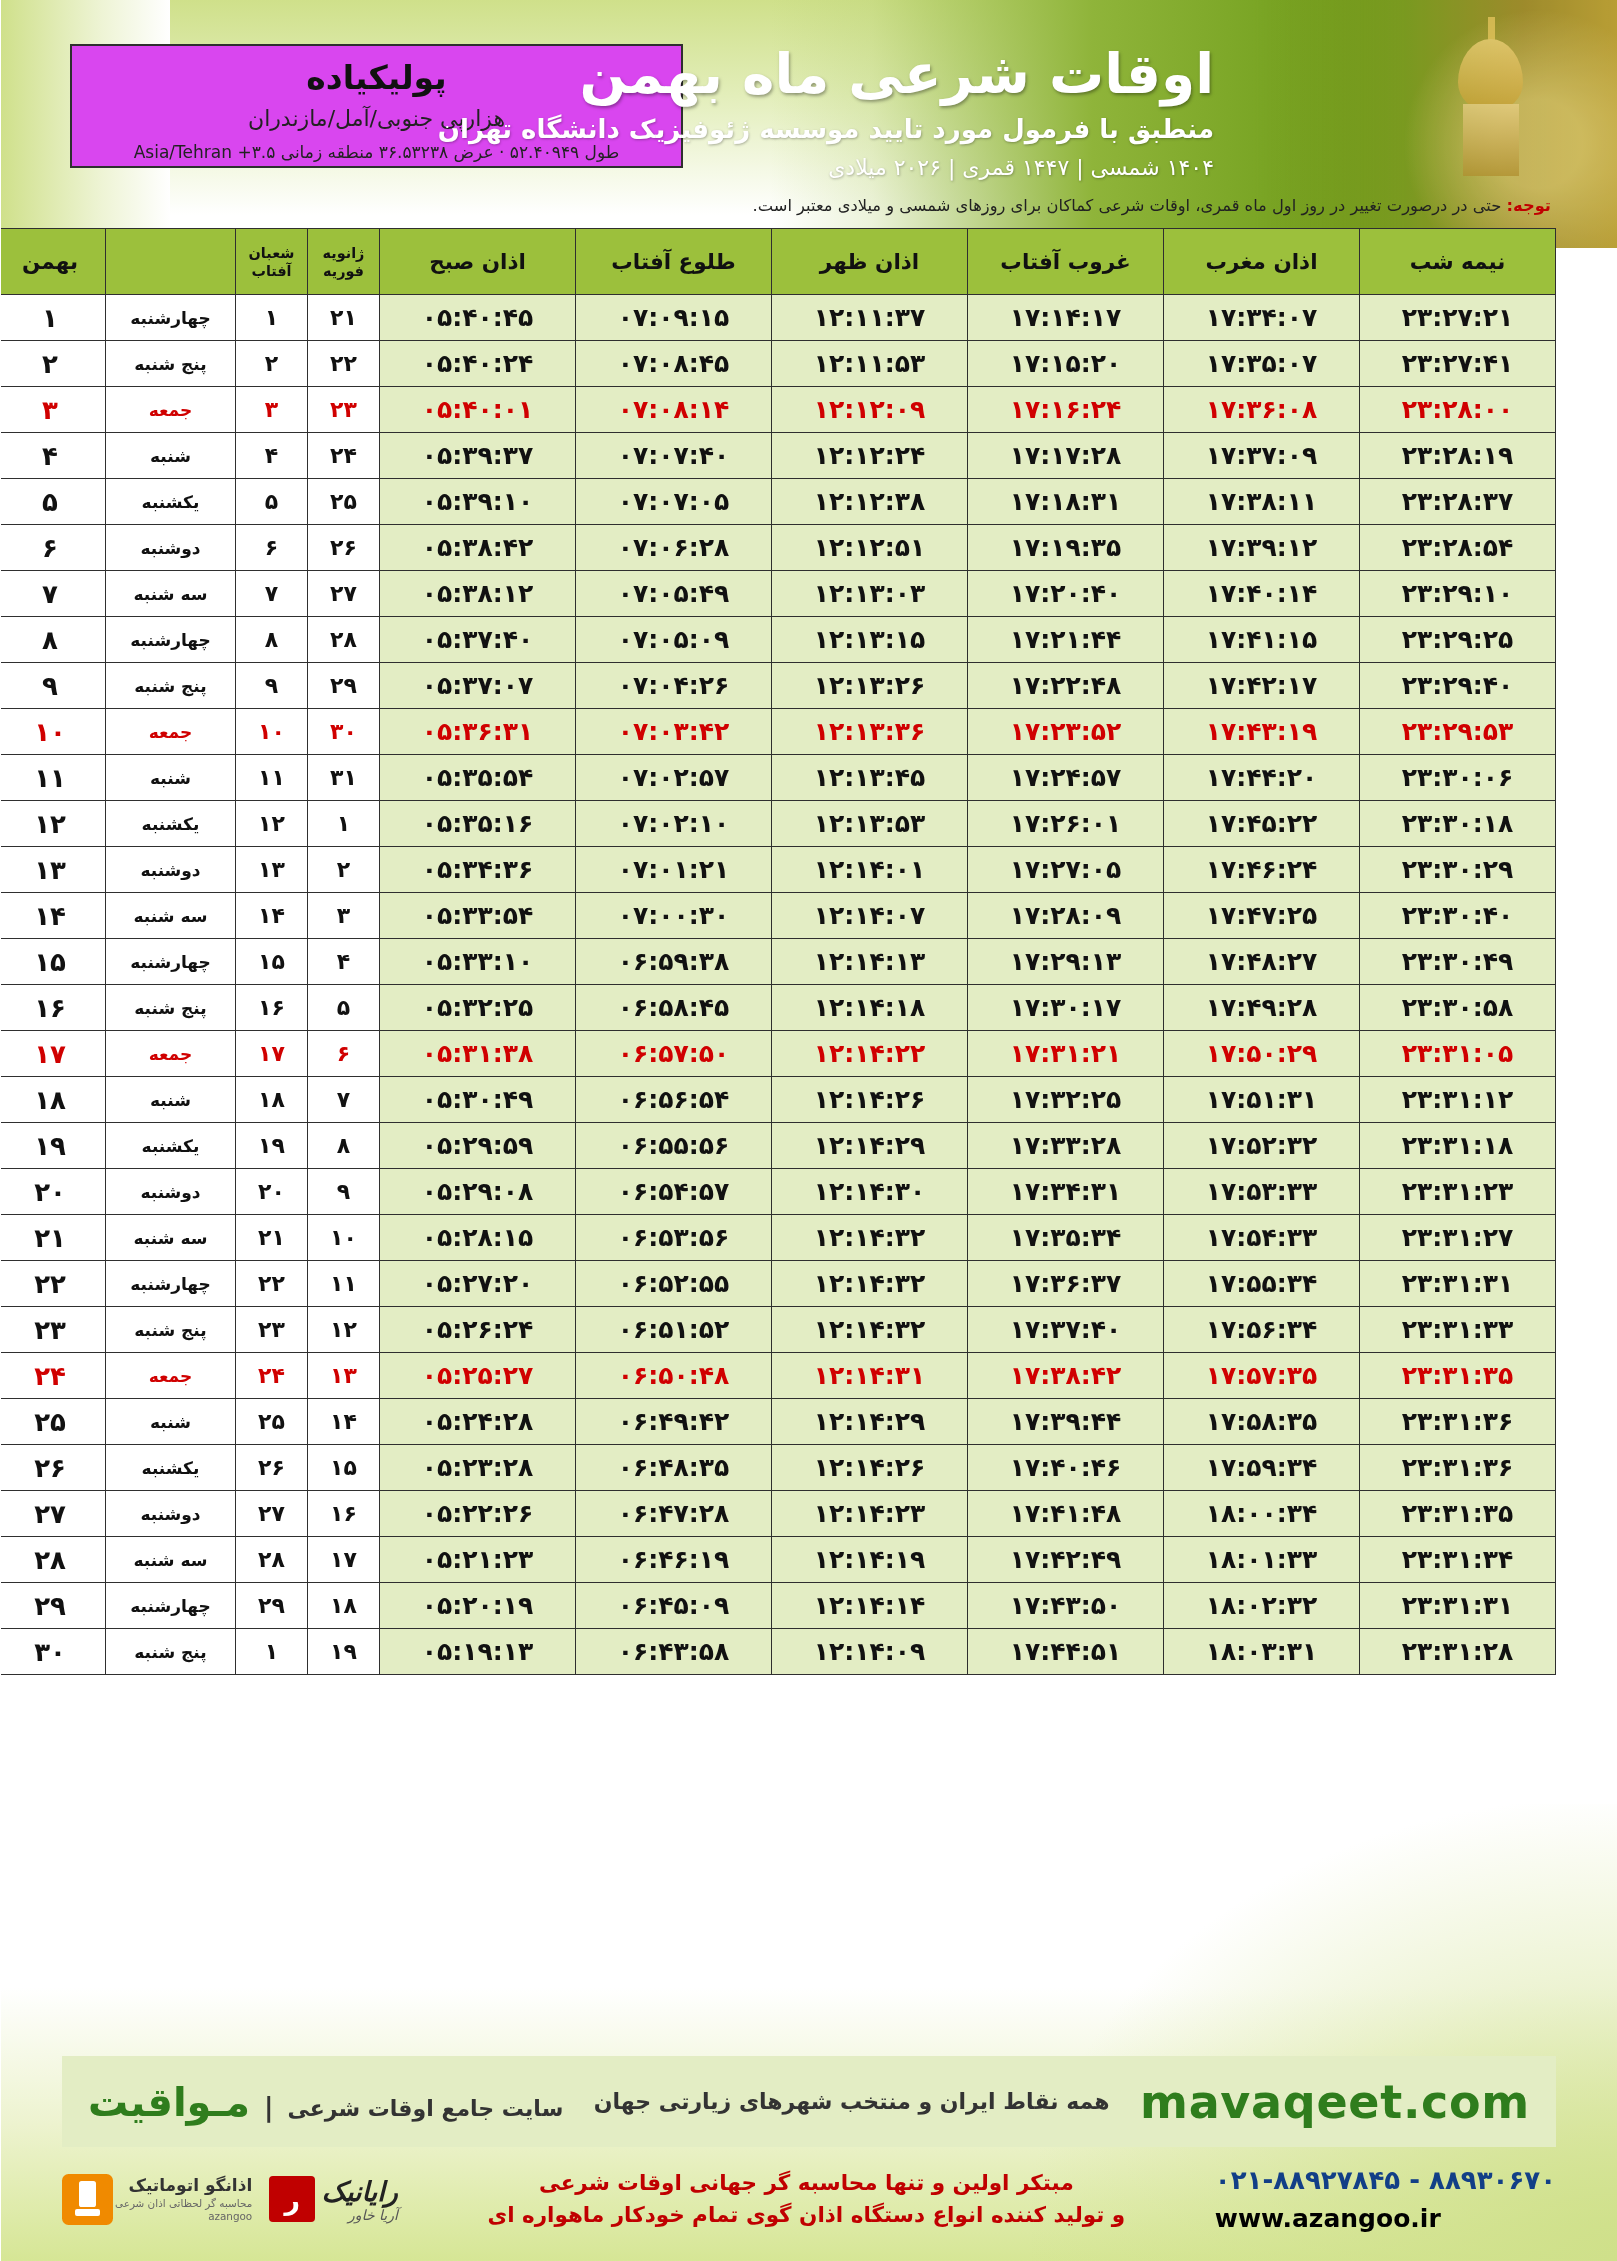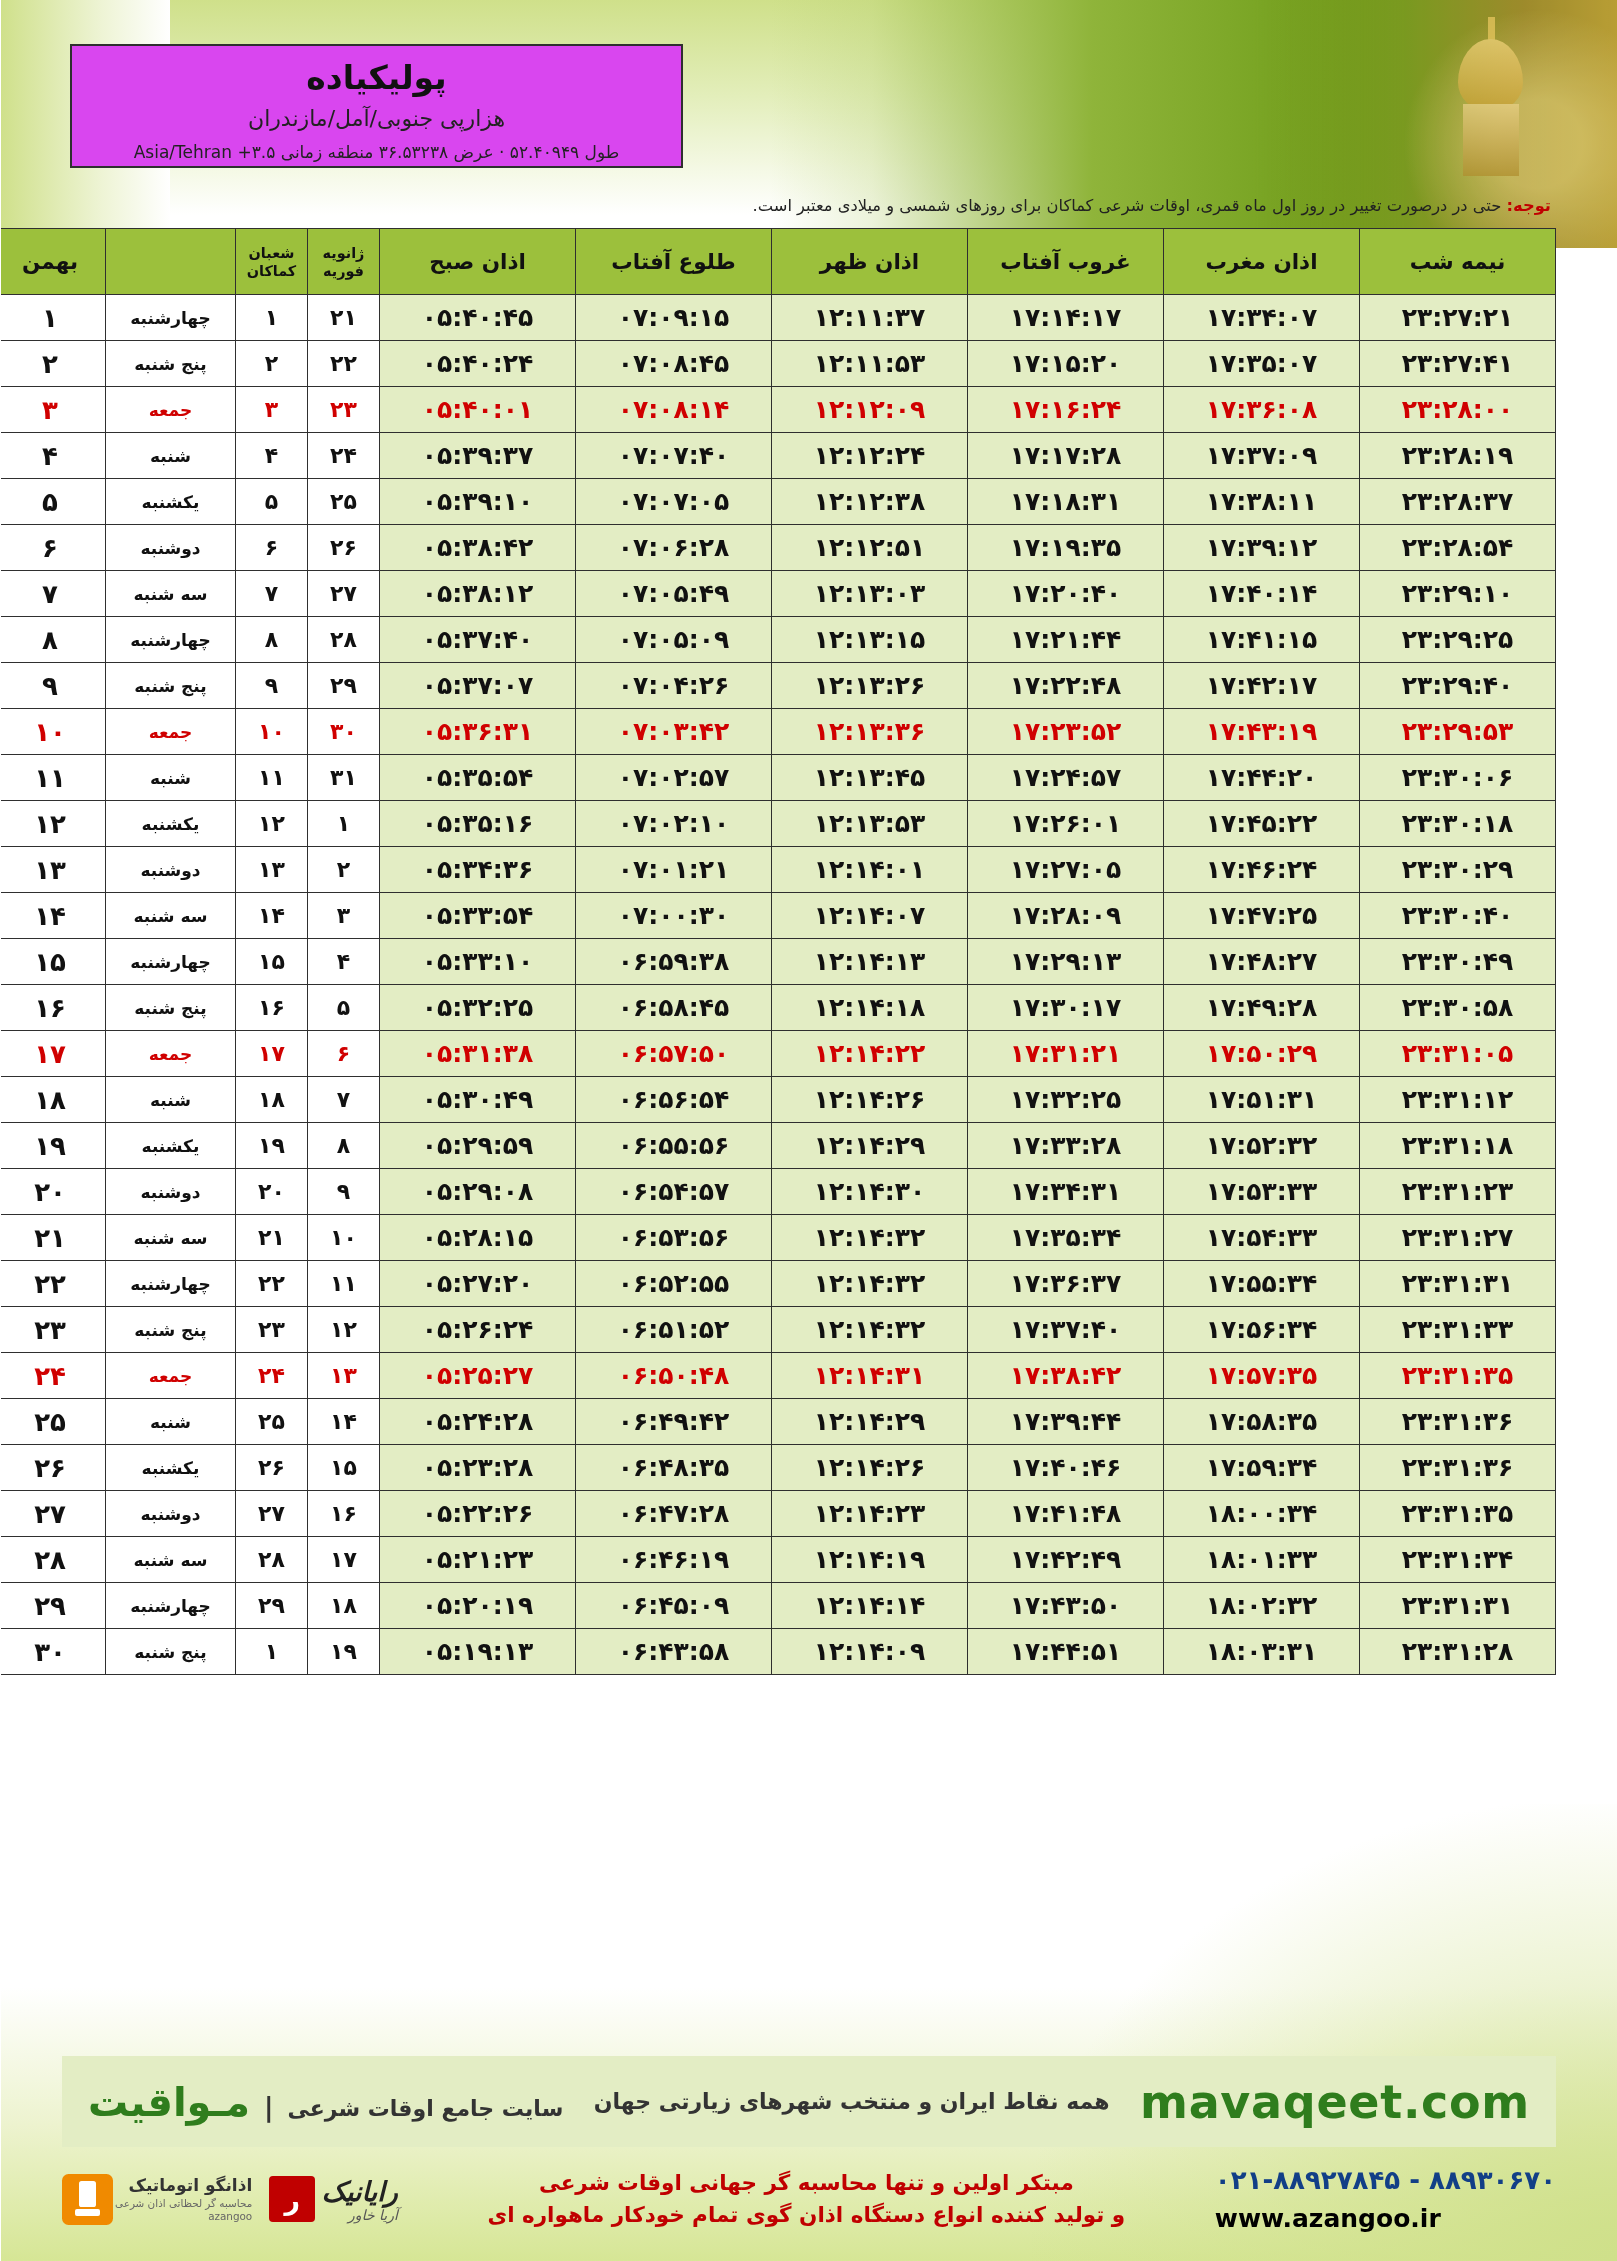--- a/index.html
+++ b/index.html
@@ -163,20 +163,25 @@
   <div class="spire"></div>
     <div class="dome"></div>
     <div class="body"></div>
 </div>
 
 <div class="header">
   <div class="loc-card">
     <div class="loc-city">پولیکیاده</div>
     <div class="loc-sub">هزارپی جنوبی/آمل/مازندران</div>
     <div class="loc-coord">طول ۵۲.۴۰۹۴۹ · عرض ۳۶.۵۳۲۳۸ منطقه زمانی ۳.۵+ Asia/Tehran</div>
+  </div>
+  <div class="title-wrap">
+    <div class="main-title">اوقات شرعی ماه بهمن</div>
+    <div class="sub-title">منطبق با فرمول مورد تایید موسسه ژئوفیزیک دانشگاه تهران</div>
+    <div class="years">۱۴۰۴ شمسی | ۱۴۴۷ قمری | ۲۰۲۶ میلادی</div>
   </div>
 </div>
 <div class="note">
   <b>توجه:</b>
   <span>حتی در درصورت تغییر در روز اول ماه قمری، اوقات شرعی کماکان برای روزهای شمسی و میلادی معتبر است.</span>
 </div>
 
 <div class="table-wrap">
   <table>
     <colgroup>
@@ -198,21 +203,21 @@
         <th>غروب آفتاب</th>
         <th>اذان ظهر</th>
         <th>طلوع آفتاب</th>
         <th>اذان صبح</th>
         <th class="small">
           <div>ژانویه</div>
             <div>فوریه</div>
         </th>
         <th class="small">
           <div>شعبان</div>
-            <div>کماکان</div>
+            <div>آفتاب</div>
         </th>
         <th></th>
         <th>بهمن</th>
       </tr>
     </thead>
     <tbody id="tbody">
         <tr>
           <td>۲۳:۲۷:۲۱</td>
           <td>۱۷:۳۴:۰۷</td>
           <td>۱۷:۱۴:۱۷</td>

